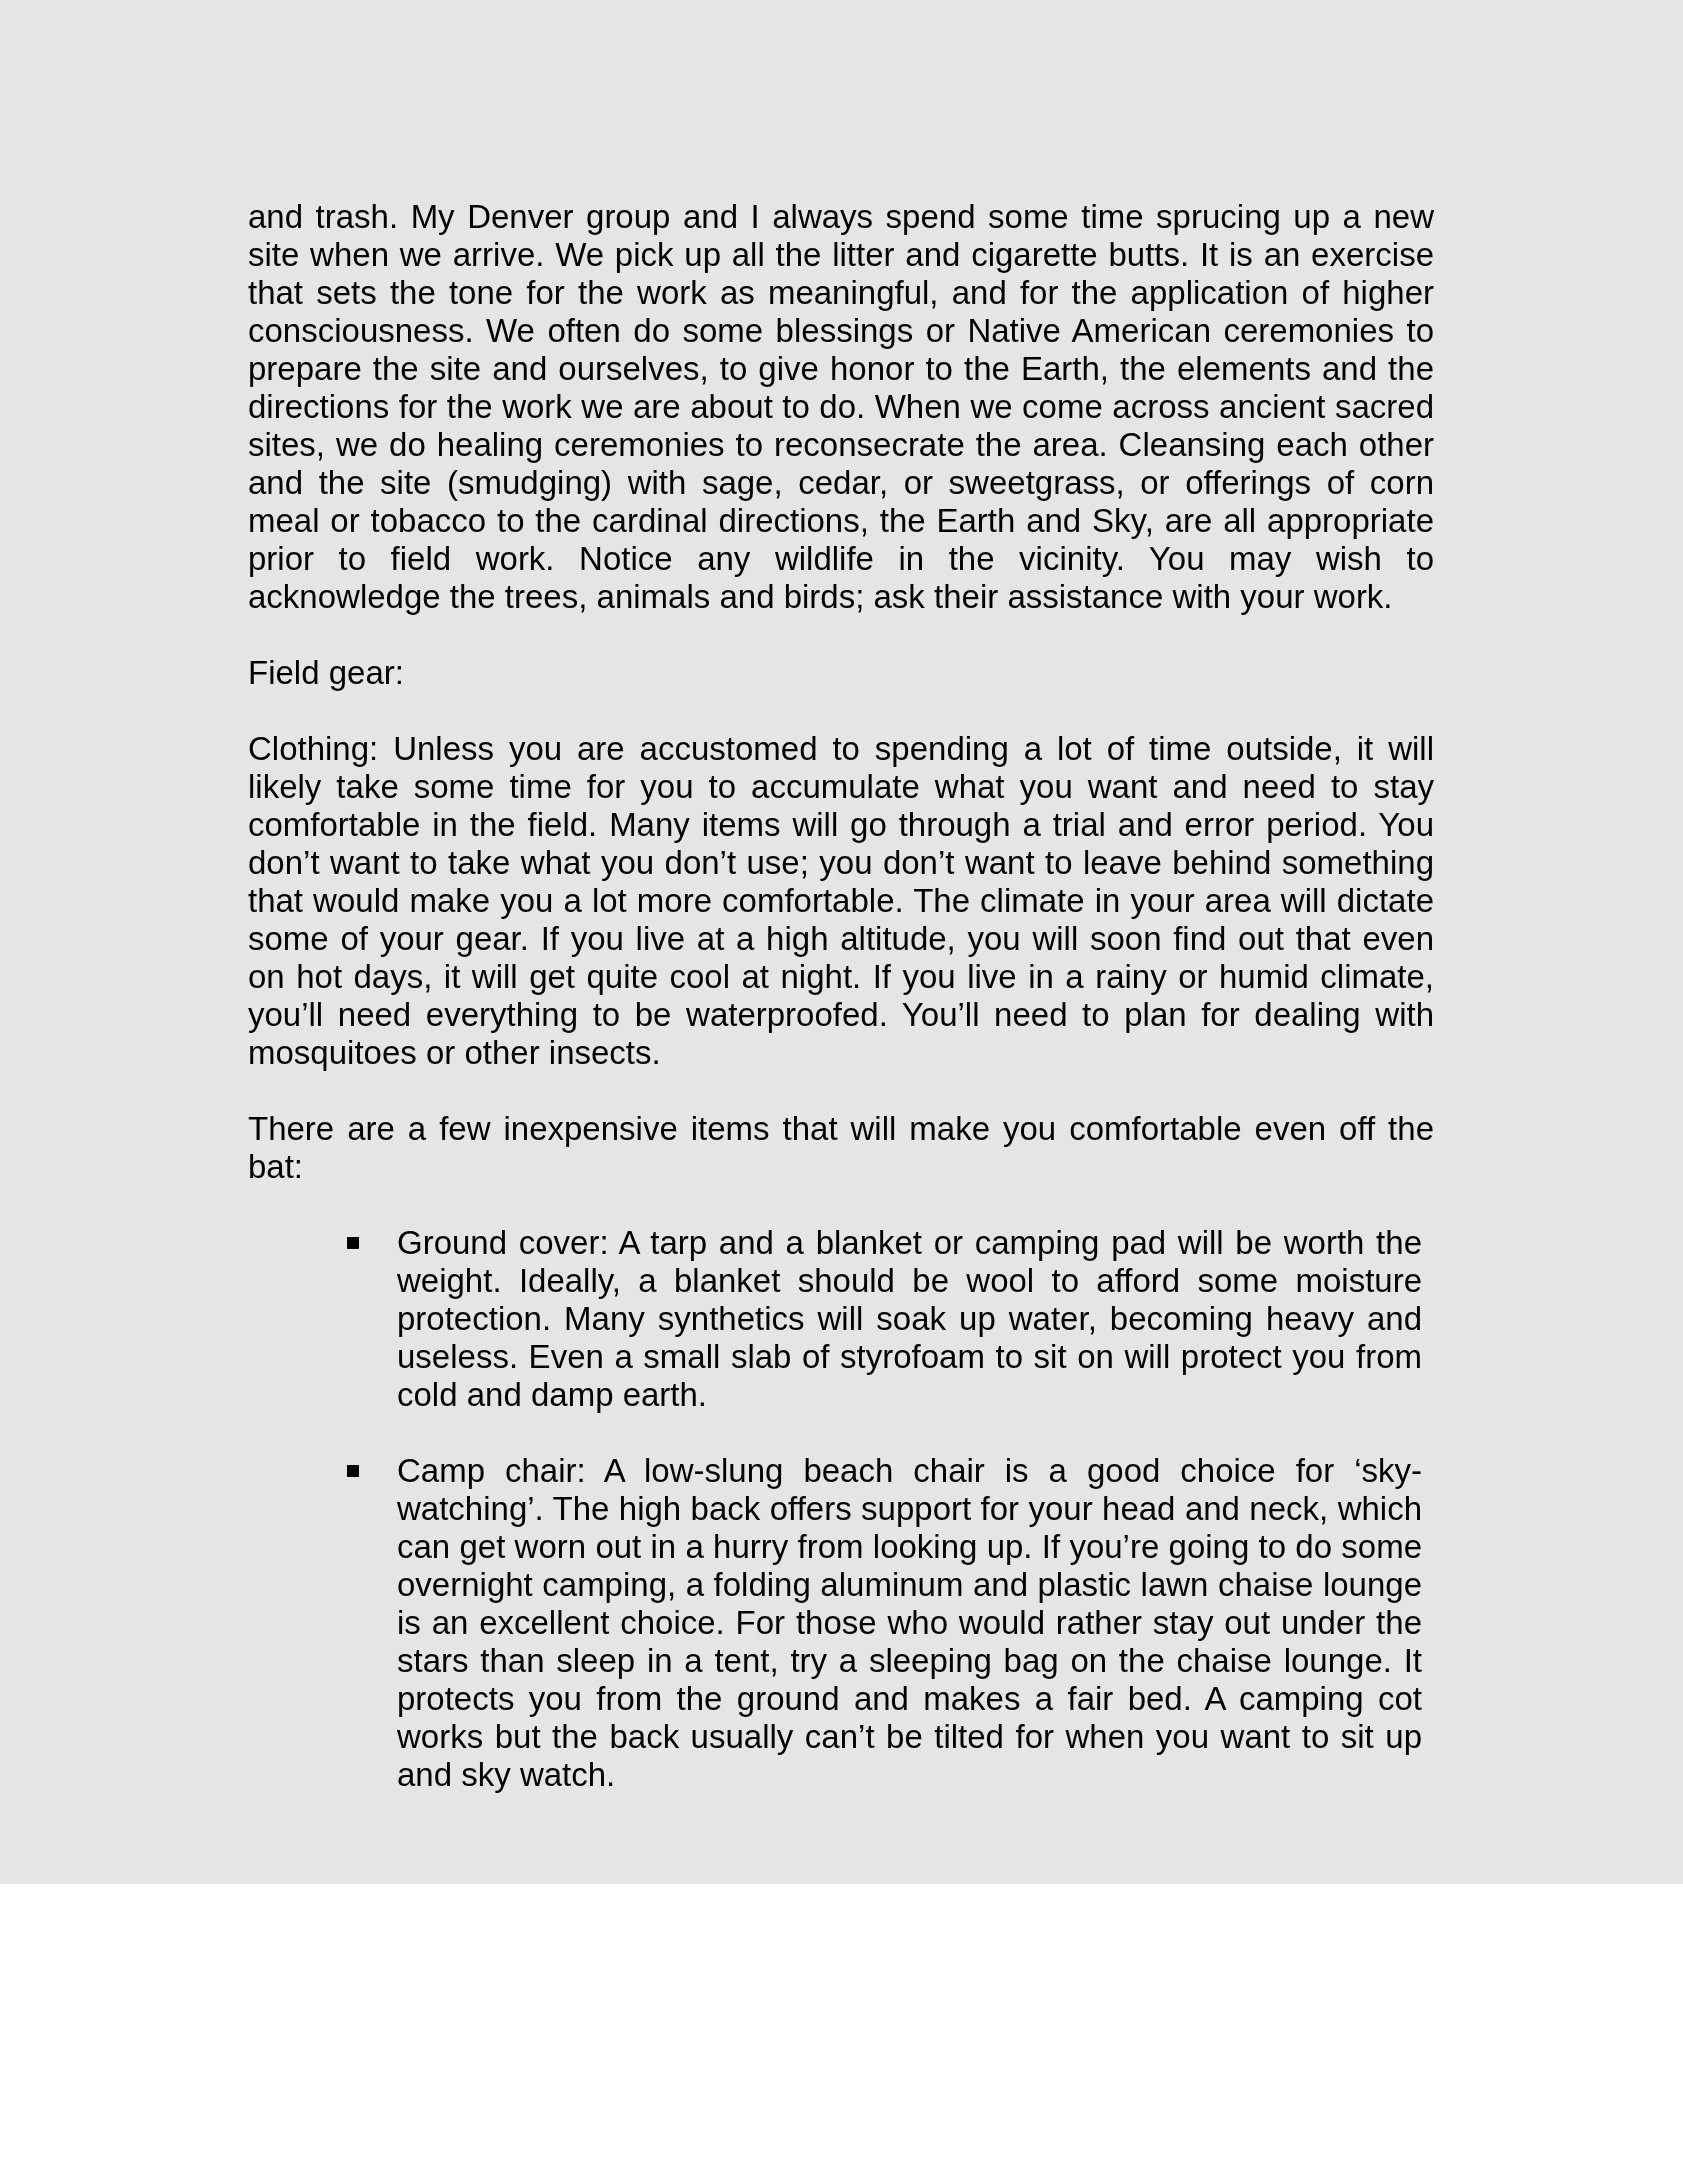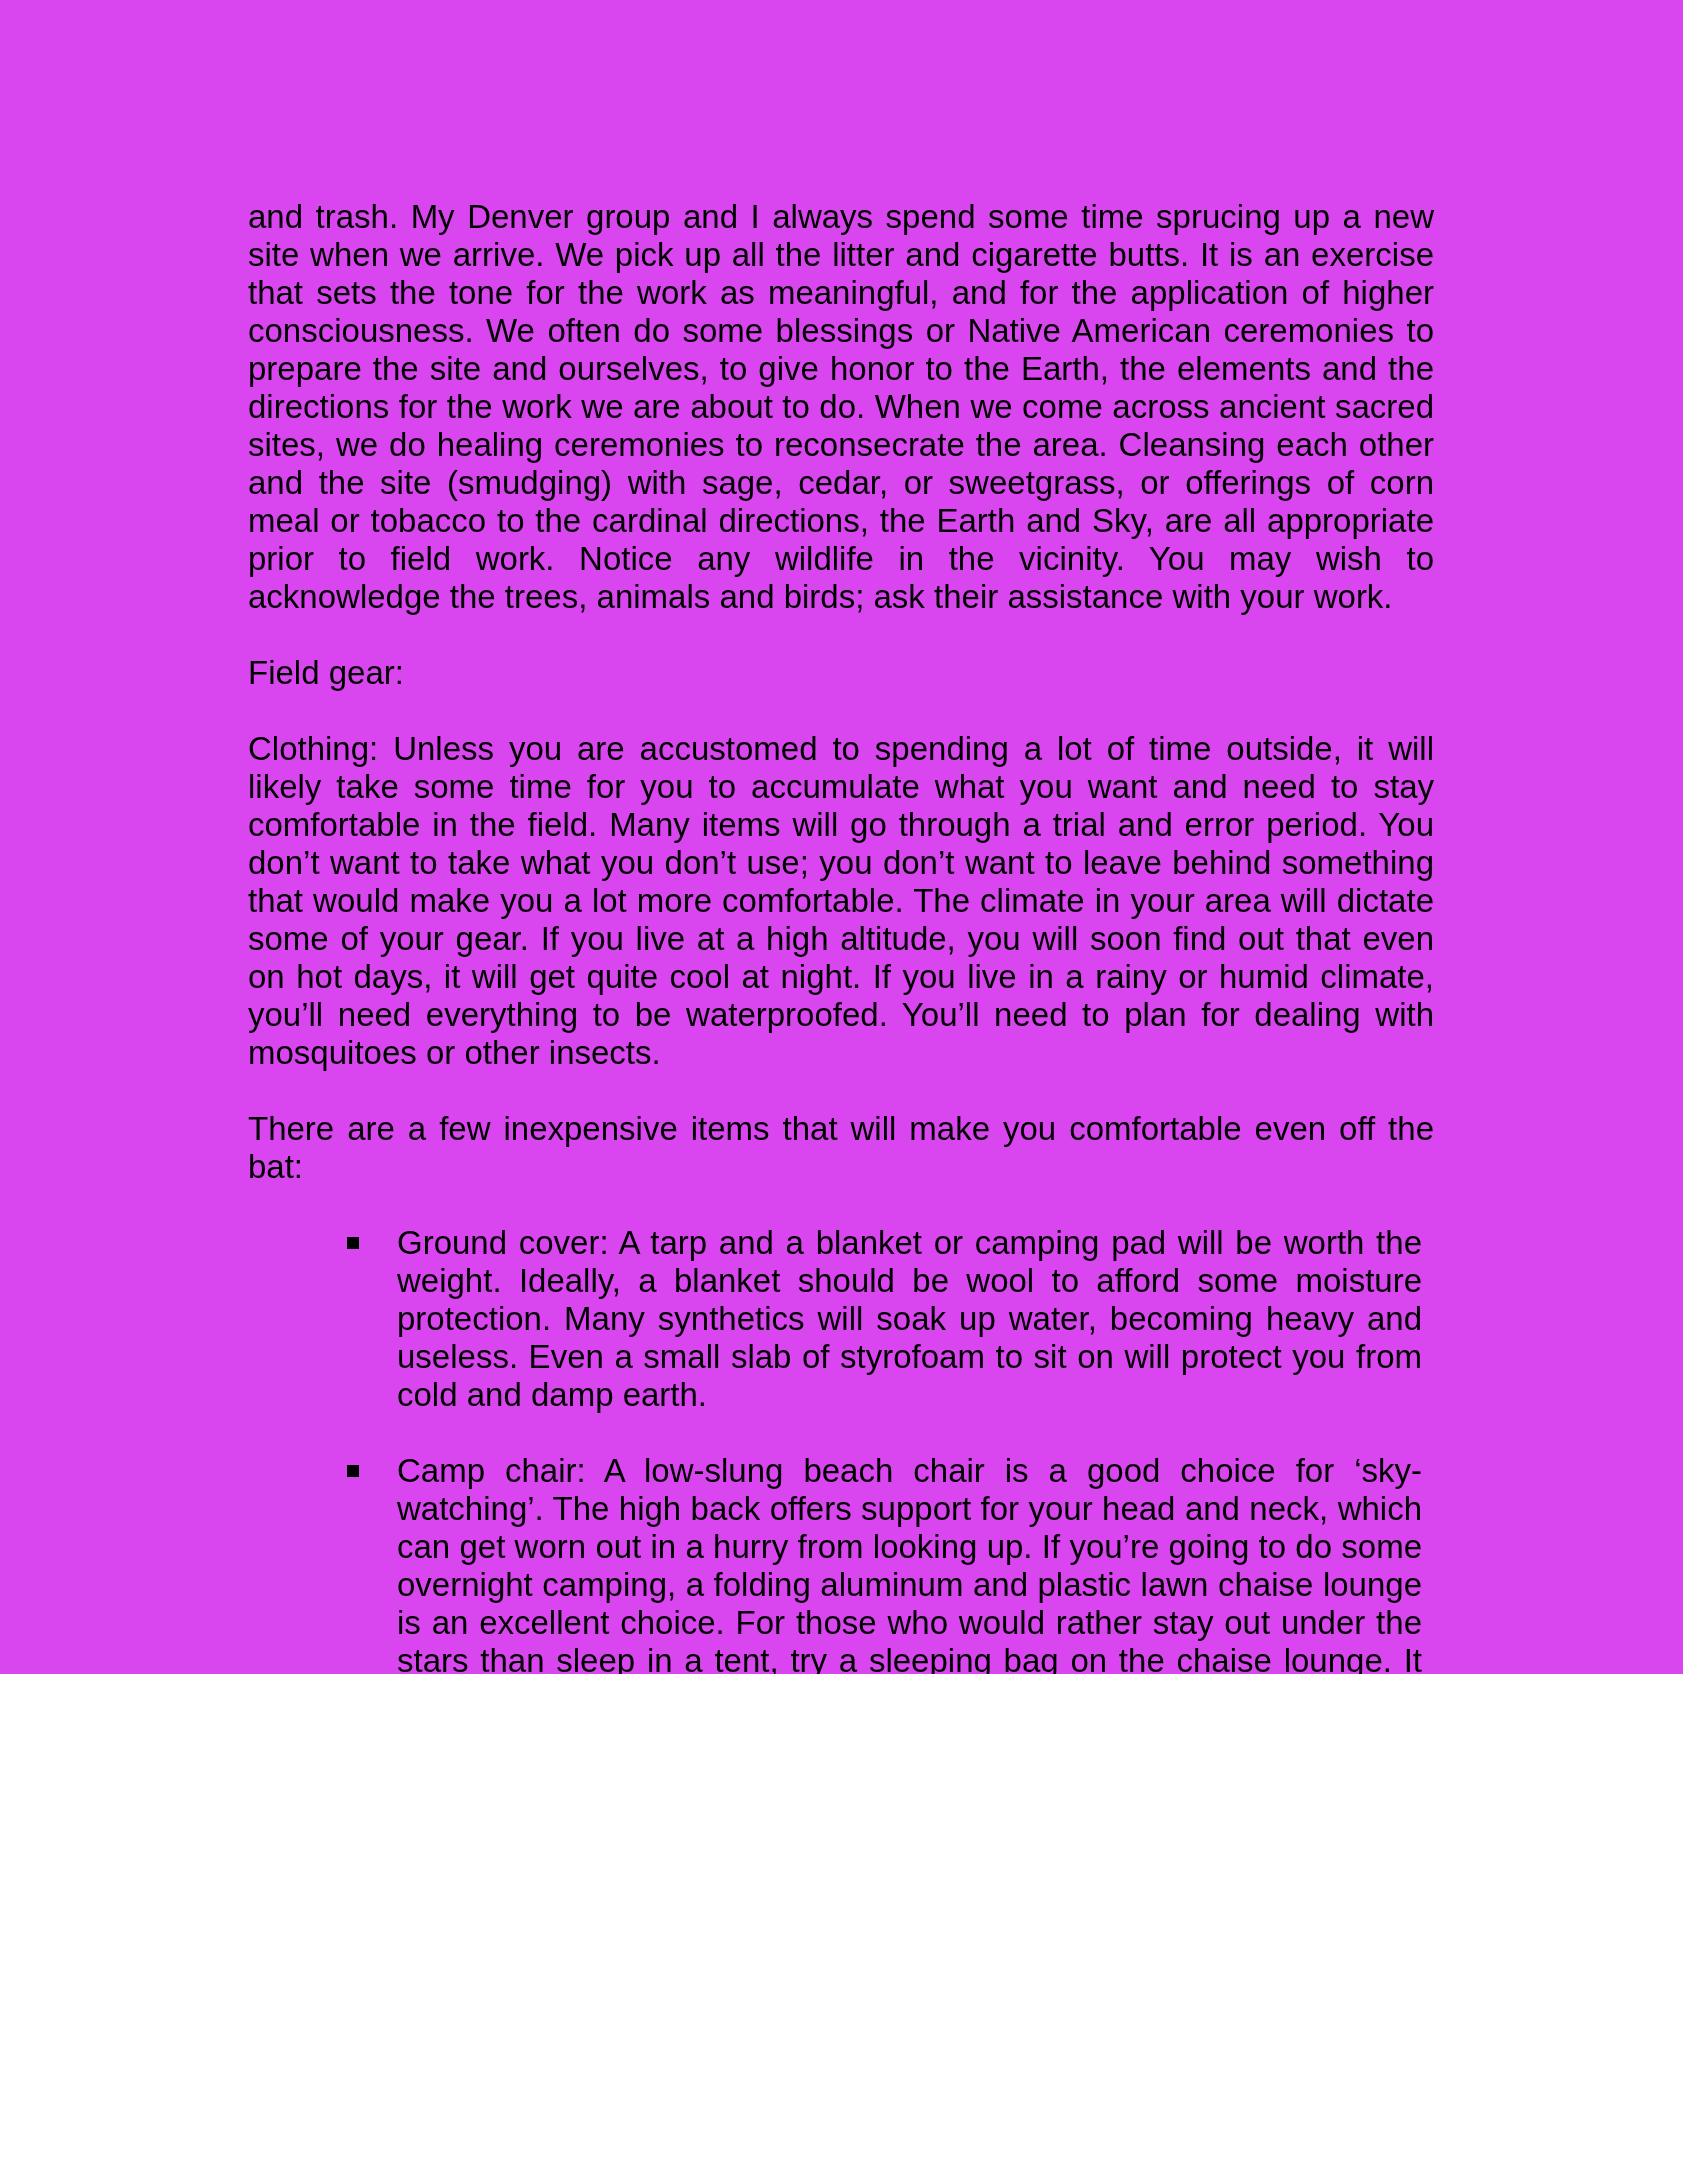--- a/index.html
+++ b/index.html
@@ -3,22 +3,22 @@
 <meta charset="utf-8">
 <style>
   html, body {
     margin: 0;
     padding: 0;
     background: #ffffff;
   }
   .page {
     position: relative;
     width: 1683px;
-    height: 1674px;
-    background: #d946ef;
+    height: 1884px;
+    background: #e5e5e5;
     color: #000000;
     font-family: "Liberation Sans", "DejaVu Sans", sans-serif;
     overflow: hidden;
   }
   .content {
     position: absolute;
     left: 248px;
     top: 198px;
     width: 1186px;
     font-size: 33px;

